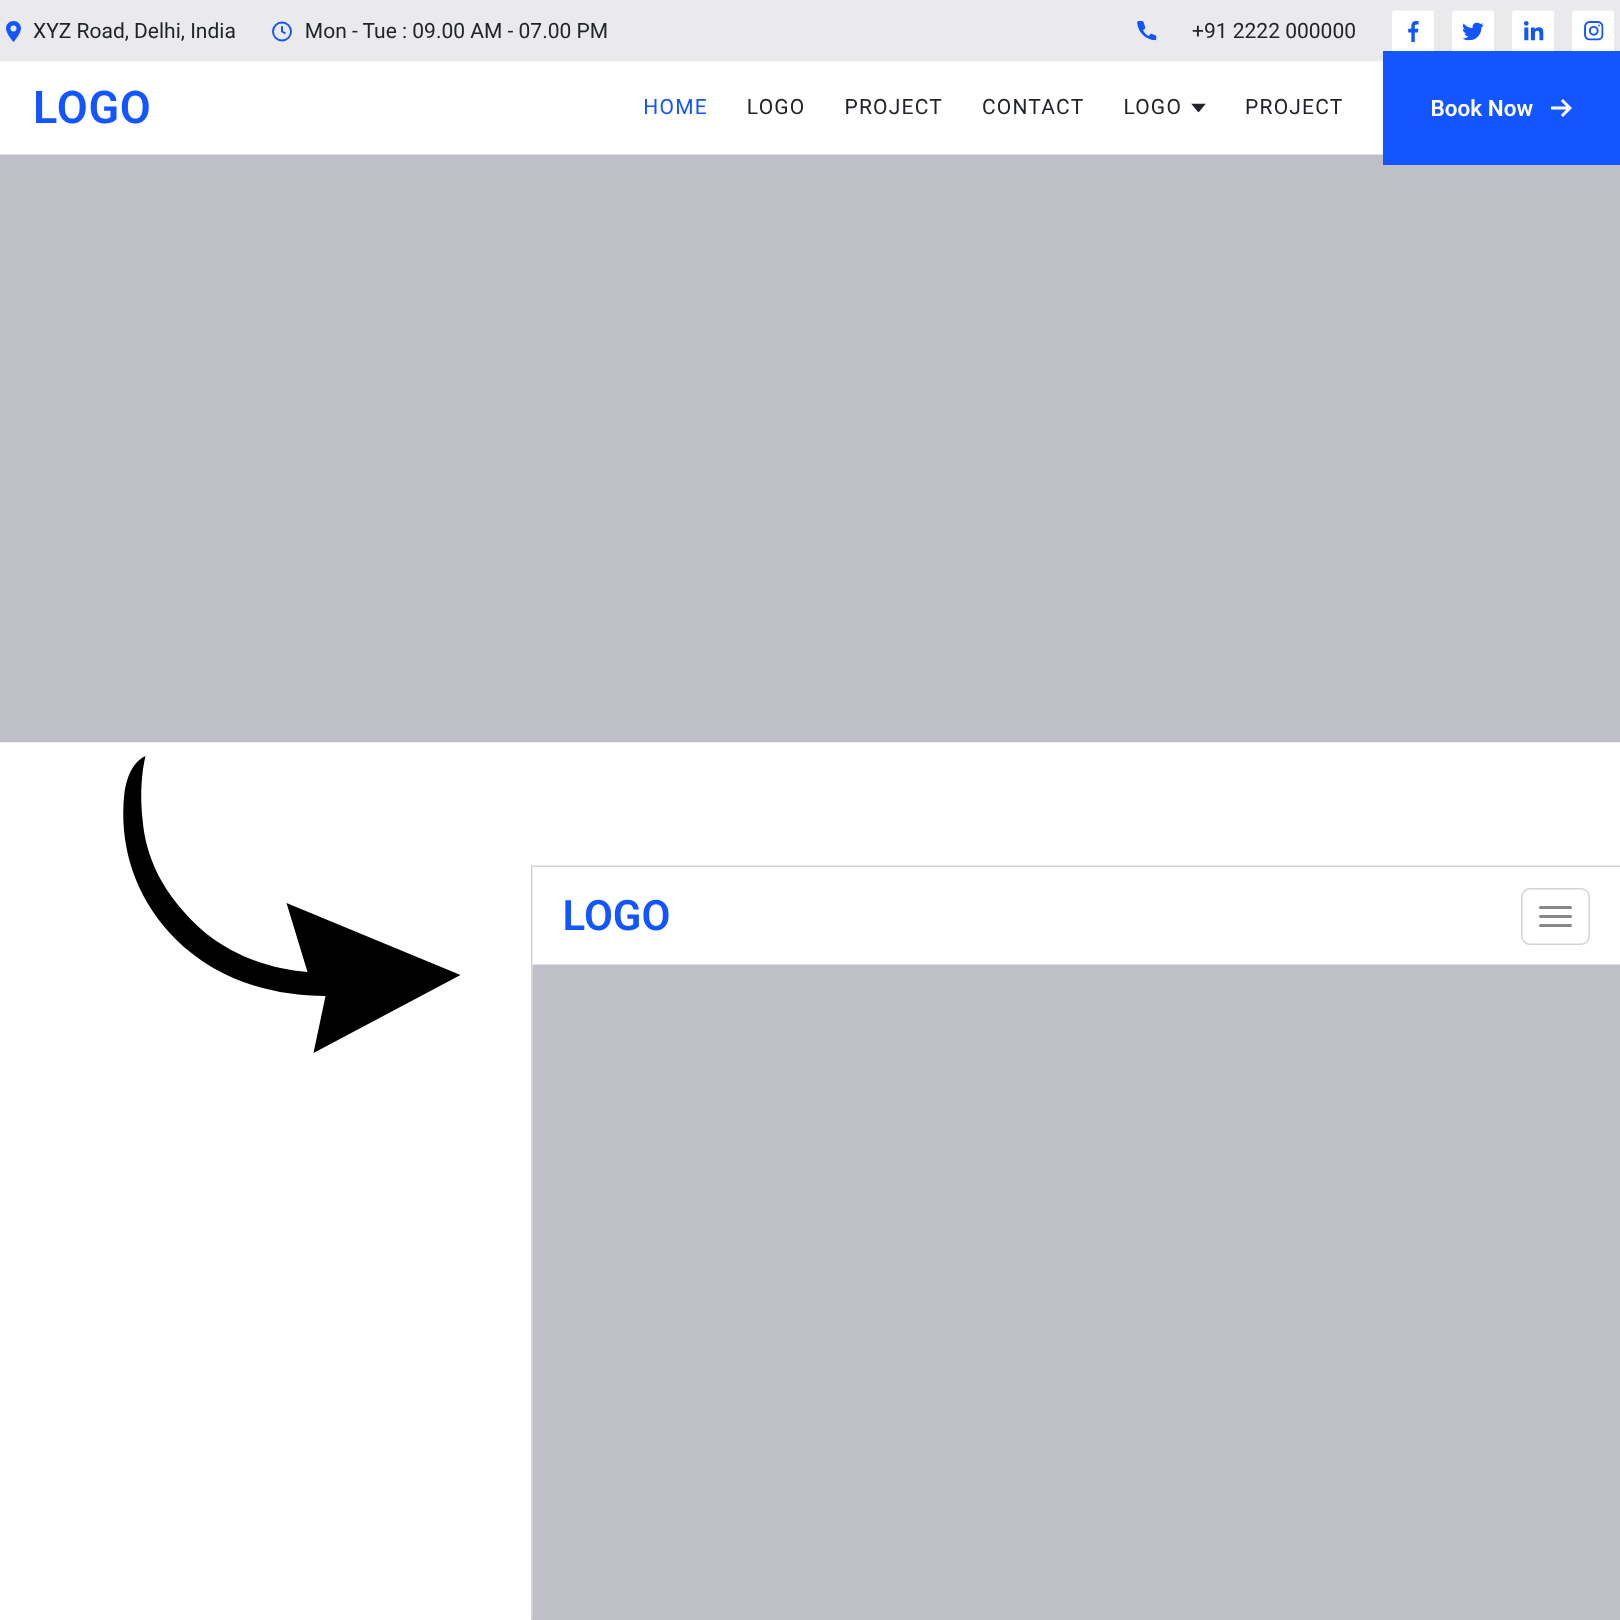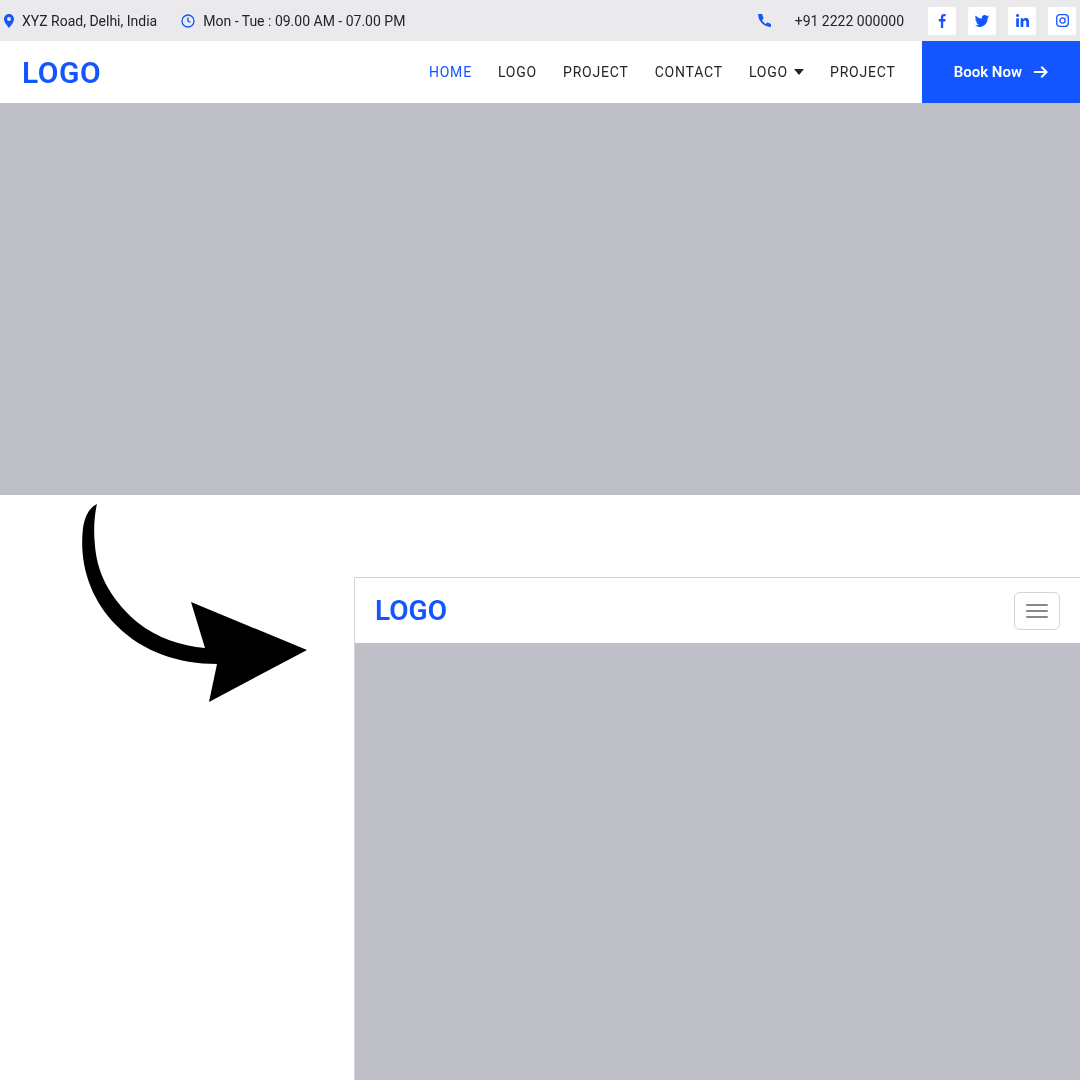--- a/index.html
+++ b/index.html
@@ -89,21 +89,21 @@
       color: #212529;
       cursor: pointer;
       display: flex;
       align-items: center;
       gap: 6px;
     }
     .nav-link.active { color: #1355ff; }
     .book-btn {
       background: #1355ff;
       color: #fff;
-      height: 62px;
+      height: 76px;
       padding: 0 32px;
       display: flex;
       align-items: center;
       gap: 12px;
       font-size: 15px;
       font-weight: 600;
       cursor: pointer;
     }
     
     

